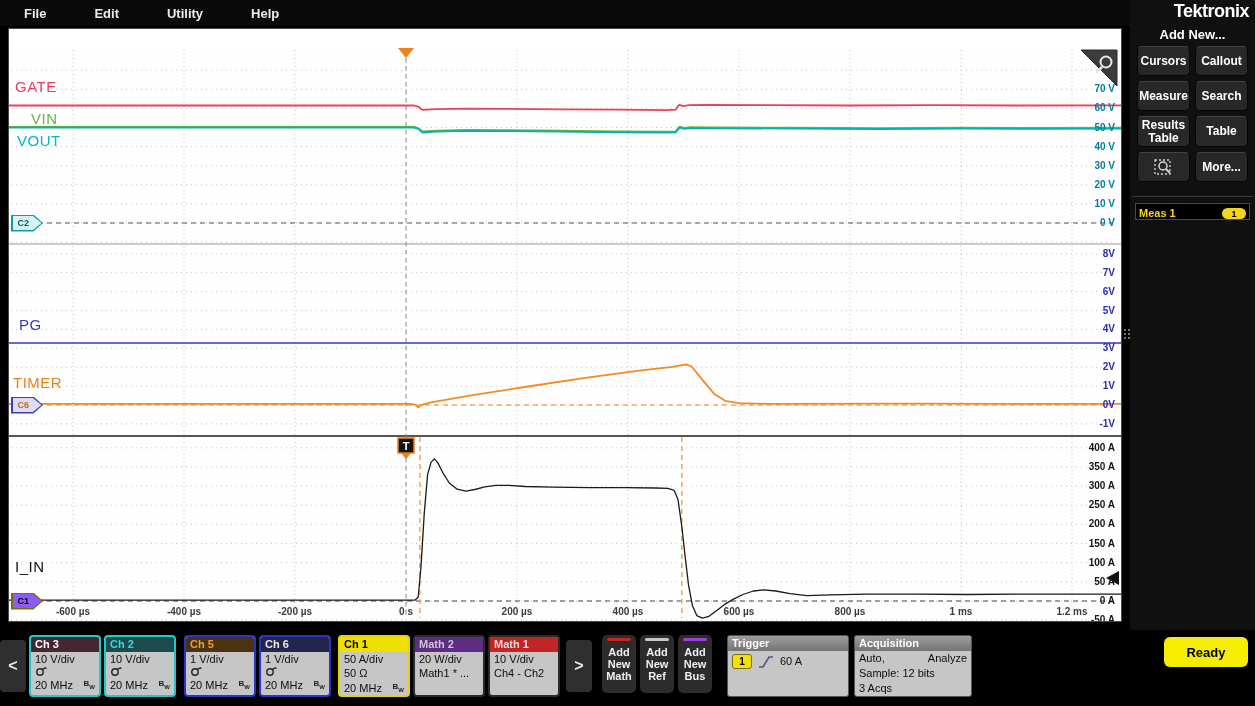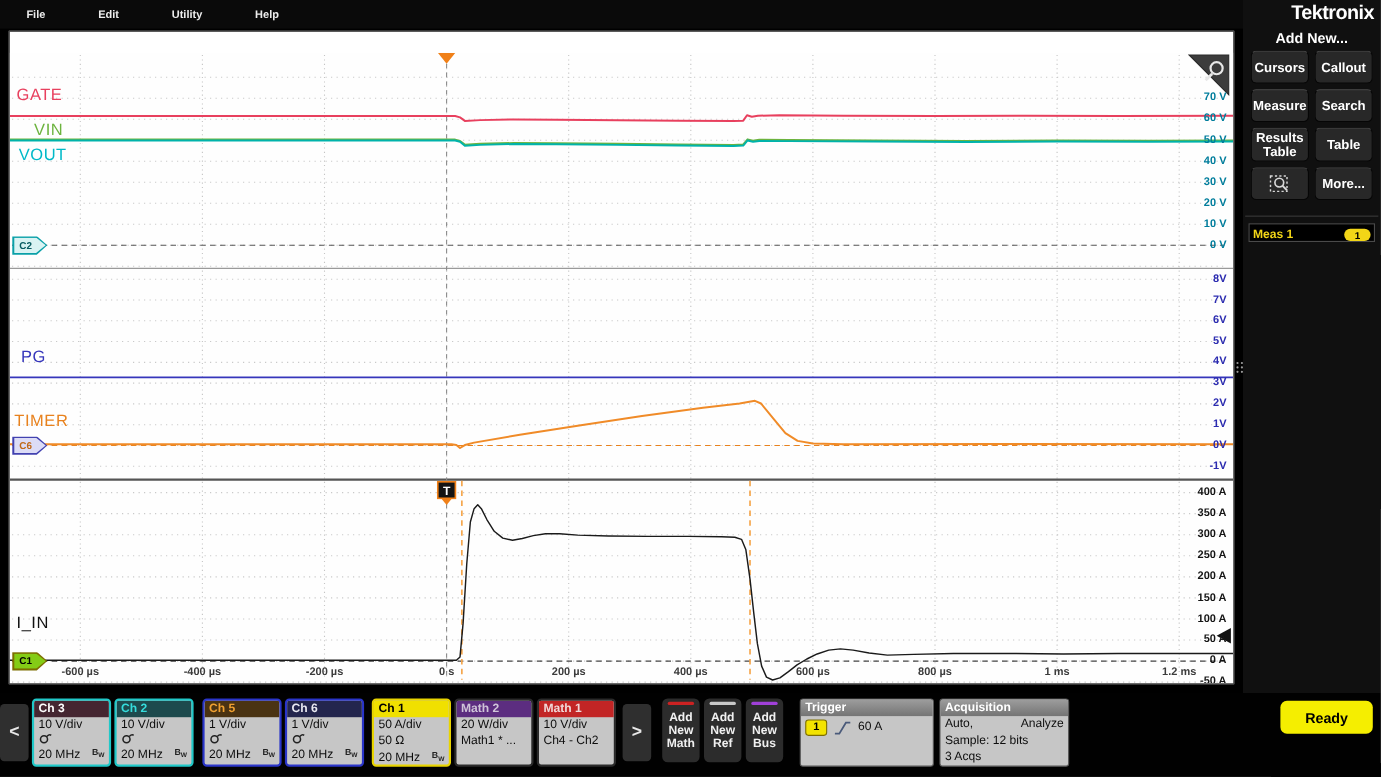--- a/index.html
+++ b/index.html
@@ -1,20 +1,20 @@
 <!DOCTYPE html>
 <html><head>
 <meta charset="utf-8">
 <style>
   html,body{margin:0;padding:0;background:#000;width:1255px;height:706px;overflow:hidden;
     font-family:"Liberation Sans","DejaVu Sans",sans-serif;-webkit-font-smoothing:antialiased;}
   .abs{position:absolute;}
   
   .menubar{position:absolute;left:0;top:0;width:1130px;height:26px;background:#0a0a0a;display:flex;align-items:center;}
-  .menu-item{color:#ededed;font-size:10px;font-weight:bold;padding:0 24px;cursor:default;}
+  .menu-item{color:#ededed;font-size:13px;font-weight:bold;padding:0 24px;cursor:default;}
   
   .wave-window{position:absolute;left:8px;top:28px;width:1114px;height:594px;border:1px solid #4a4a4a;box-sizing:border-box;background:#fff;}
   .titlebar{position:absolute;left:0;top:0;width:100%;height:19px;background:#2d2d2d;border-bottom:1px solid #151515;box-sizing:border-box;}
   .titlebar .wv-title{position:absolute;left:8px;top:2px;color:#e9e9e9;font-size:12px;font-weight:bold;}
   .overview{position:absolute;left:368px;top:0;width:380px;height:19px;}
   .plot{position:absolute;left:0;top:19px;width:1112px;height:573px;background:#fefefe;overflow:hidden;}
   .tick-label{position:absolute;right:6px;font-size:10px;font-weight:bold;line-height:14px;height:14px;white-space:nowrap;}
   .time-label{position:absolute;top:558px;font-size:10px;font-weight:bold;color:#3c3c3c;transform:translateX(-50%);white-space:nowrap;}
   .trace-label{position:absolute;font-size:15px;font-weight:normal;letter-spacing:.5px;white-space:nowrap;}
   .cbadge{position:absolute;left:2px;width:32px;height:17px;}
@@ -183,21 +183,21 @@
       <div class="cbadge" style="top: 166.5px;">
         <div class="outer" style="background: rgb(10, 160, 168);"></div>
         <div class="inner" style="background: rgb(217, 243, 243); color: rgb(7, 90, 96);">C2</div>
       </div>
       <div class="cbadge" style="top: 348.5px;">
         <div class="outer" style="background: rgb(64, 64, 176);"></div>
         <div class="inner" style="background: rgb(220, 220, 246); color: rgb(192, 104, 24);">C6</div>
       </div>
       <div class="cbadge" style="top: 544.5px;">
         <div class="outer" style="background: rgb(125, 110, 0);"></div>
-        <div class="inner" style="background: #84cc16; color: rgb(0, 0, 0);">C1</div>
+        <div class="inner" style="background: #8b5cf6; color: rgb(0, 0, 0);">C1</div>
       </div>
     </div>
 </div>
 
 <div class="handle">
   <i></i>
     <i></i>
     <i></i>
     <i></i>
     <i></i>

